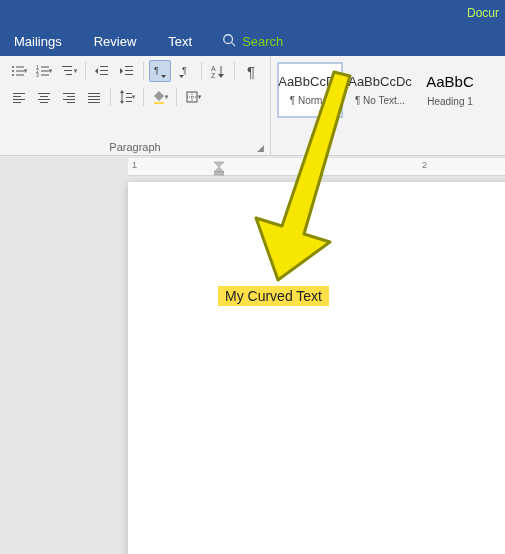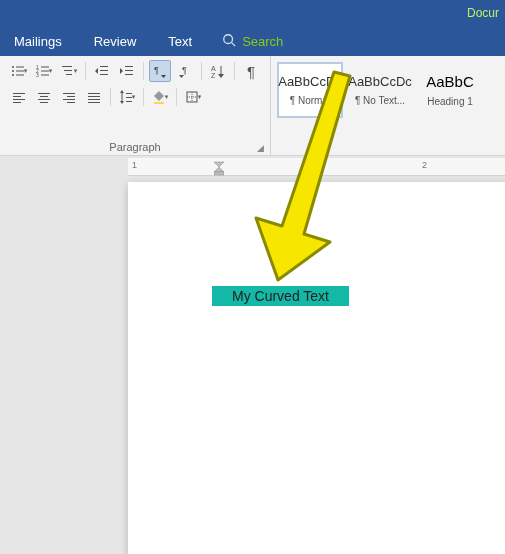--- a/index.html
+++ b/index.html
@@ -29,21 +29,21 @@
 .style-preview { font-size: 13px; color: #333; overflow: hidden; white-space: nowrap; }
 .style-preview.heading { color: #000000; font-size: 15px; }
 .style-name { font-size: 10px; color: #555; margin-top: 6px; white-space: nowrap; }
 
 .doc-area { position: absolute; top: 158px; left: 0; right: 0; bottom: 0; background: #e6e6e6; }
 .ruler { height: 18px; background: #f7f7f7; border-bottom: 1px solid #d4d4d4; position: relative; font-size: 9px; color: #777; margin-left: 128px; }
 .ruler .tickmajor { position: absolute; top: 2px; }
 .ruler-indent { position: absolute; top: 0; width: 10px; height: 18px; }
 
 .page { position: absolute; top: 24px; left: 128px; width: 560px; height: 640px; background: #fff; box-shadow: 0 2px 8px rgba(0,0,0,0.2); }
-.text-sel { position: absolute; top: 104px; left: 84px; background: #14b8a6; padding: 2px 20px; font-size: 14px; color: #222; }
+.text-sel { position: absolute; top: 104px; left: 90px; background: #fde047; padding: 2px 7px; font-size: 14px; color: #222; }
 
 .arrow-annot { position: absolute; top: 66px; left: 238px; pointer-events: none; }
 </style>
 </head>
 <body>
 
 <div class="titlebar">
   <span>Docur</span>
 </div>
 

